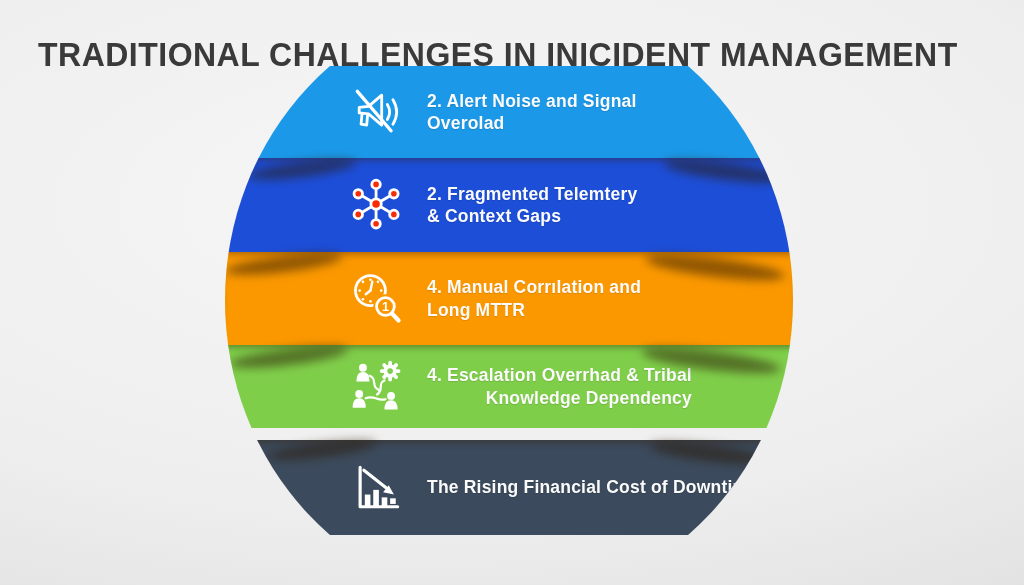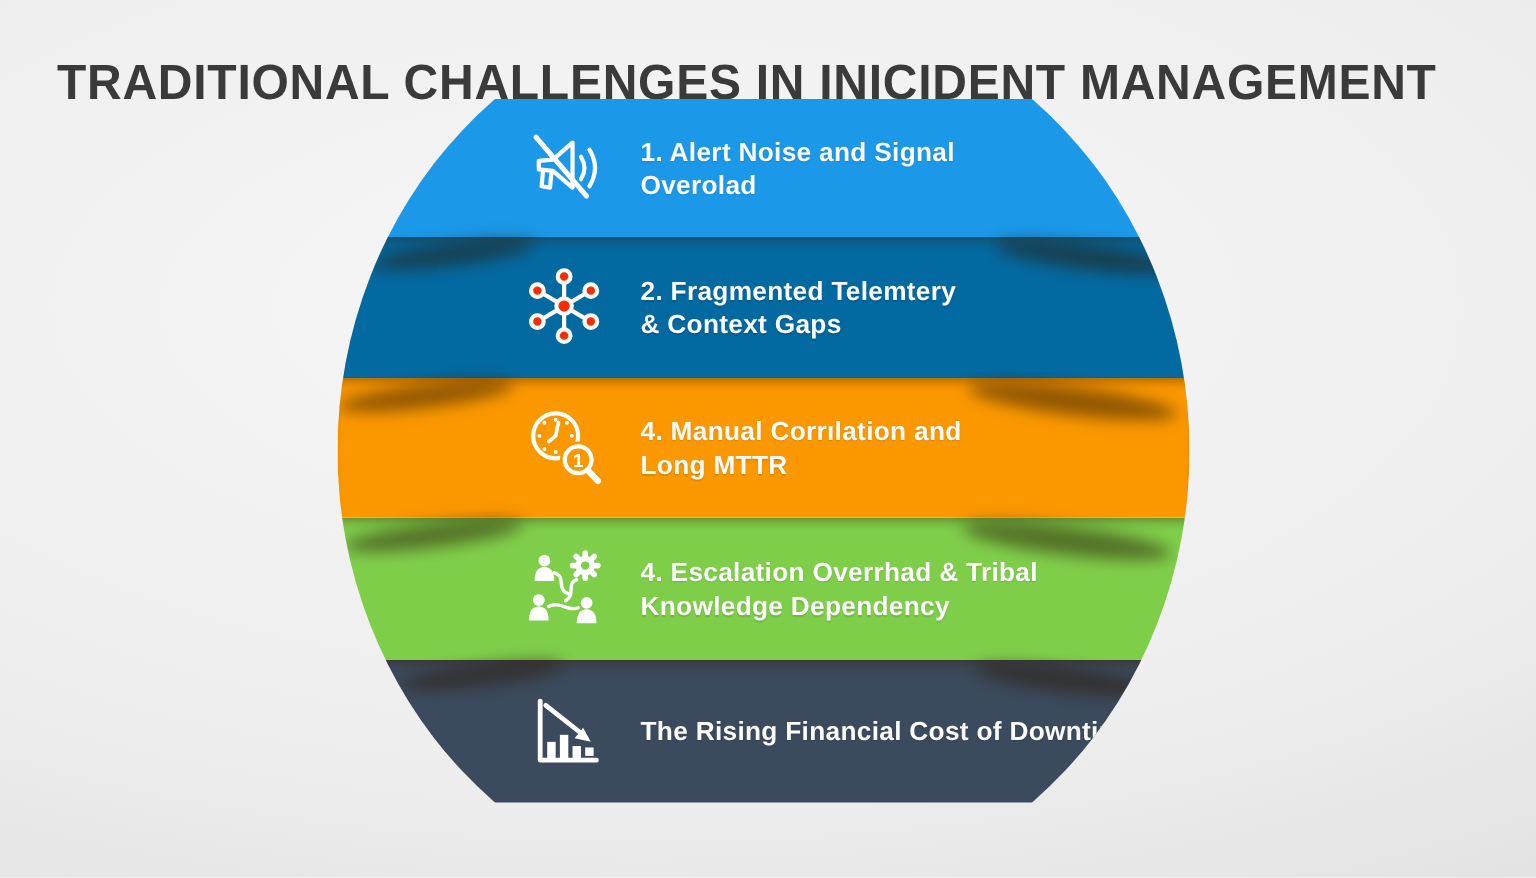--- a/index.html
+++ b/index.html
@@ -15,21 +15,21 @@
     transform:scaleX(0.97);transform-origin:left center;
   }
   .diagram{
     position:absolute;left:225px;top:66px;width:568px;height:469px;
     clip-path:ellipse(284px 302px at 284px 234.5px);
   }
   .band{position:absolute;left:0;width:100%;}
   .band1{top:0;height:92px;}
   .band2{top:92px;height:94px;}
   .band3{top:186px;height:93px;}
-  .band4{top:279px;height:95px;}
+  .band4{top:279px;height:83px;text-align:right;}
   .band5{top:374px;height:95px;}
   .band2,.band3,.band4,.band5{
     box-shadow:inset 0 6px 7px -4px rgba(60,30,0,0.45);
   }
   .band-content{
     position:absolute;left:122px;top:0;height:100%;
     display:flex;align-items:center;gap:20px;
   }
   .band-icon{flex:0 0 auto;width:60px;height:60px;}
   .band-label{
@@ -57,26 +57,26 @@
     <div class="band-content">
       <span class="band-icon">
         <svg viewBox="0 0 64 64" width="60" height="60" fill="none" stroke="#ffffff" stroke-width="3" stroke-linecap="round" stroke-linejoin="round">
           <path d="M13 27 L23 26 L37 14 L37 46 L23 34 L13 33 Z"></path>
           <path d="M16 34 L15 45 L21 46 L22 35" stroke-width="3"></path>
           <path d="M43 24 q5 8 0 16"></path>
           <path d="M49 19 q8 13 0 26"></path>
           <line x1="11" y1="10" x2="47" y2="52" stroke-width="3.6"></line>
         </svg>
       </span>
-      <div class="band-label">1. Alert Noise and Signal
+      <div class="band-label">2. Alert Noise and Signal
 Overolad</div>
     </div>
   </div>
 
-  <div class="band band2" style="background: #0369a1;">
+  <div class="band band2" style="background: #1d4ed8;">
     <div class="band-content">
       <span class="band-icon">
         <svg viewBox="0 0 64 64" width="60" height="60" fill="none" stroke="#ffffff" stroke-width="3" stroke-linecap="round">
           <line x1="31" y1="31" x2="31" y2="12"></line>
           <line x1="31" y1="31" x2="48" y2="21"></line>
           <line x1="31" y1="31" x2="48" y2="41"></line>
           <line x1="31" y1="31" x2="31" y2="50"></line>
           <line x1="31" y1="31" x2="14" y2="41"></line>
           <line x1="31" y1="31" x2="14" y2="21"></line>
           <circle cx="31" cy="31" r="5.5" fill="#f92b04"></circle>

